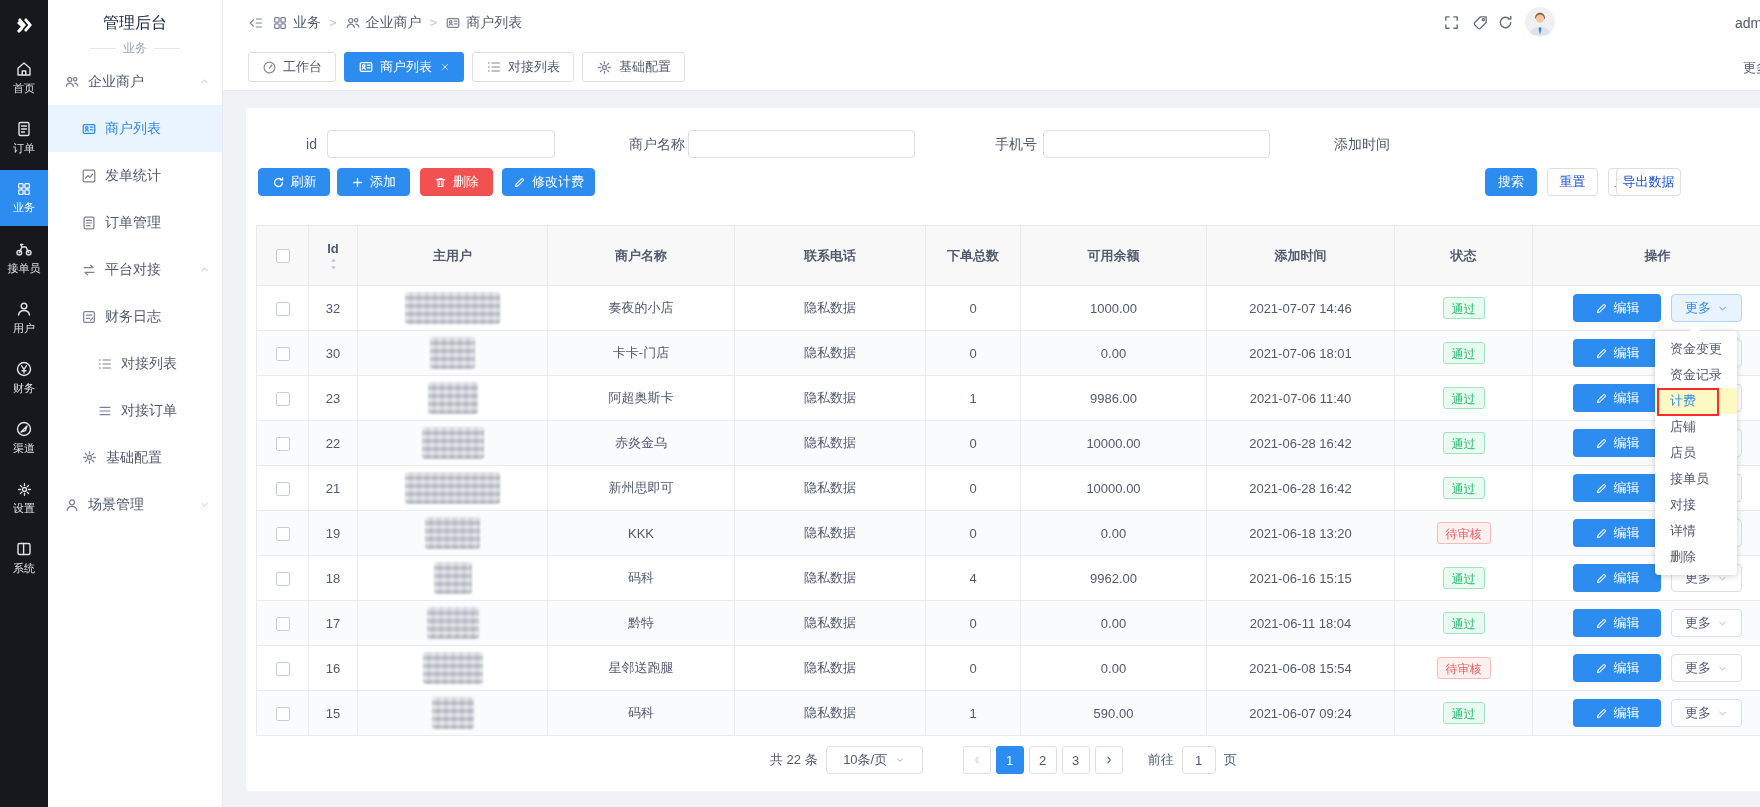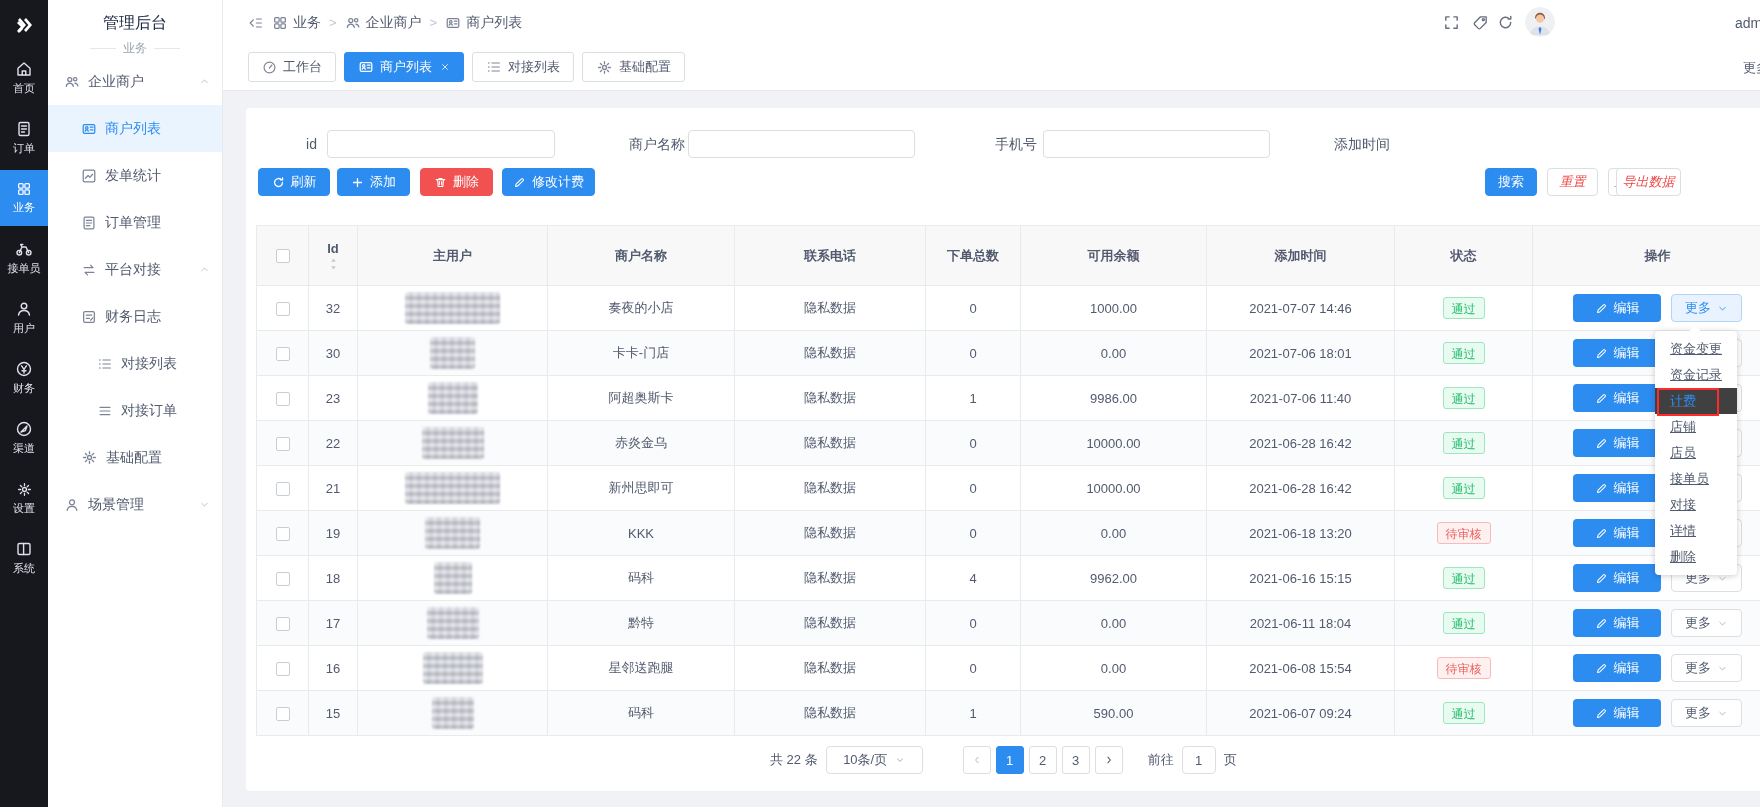--- a/index.html
+++ b/index.html
@@ -63,21 +63,21 @@
   .f-input{position:absolute;top:130px;height:28px;box-sizing:border-box;border:1px solid #dcdee2;border-radius:4px;
            background:#fff;z-index:2;}
   .datepicker{display:flex;align-items:center;padding:0 9px;gap:0;font-size:13px;color:#c5c8ce;}
   .datepicker .ic{color:#c5c8ce;margin-right:17px;}
   .dp-txt{width:72px;}
 
   .btn{position:absolute;top:168px;height:28px;box-sizing:border-box;border-radius:4px;display:flex;align-items:center;
        justify-content:center;gap:6px;font-size:13px;cursor:pointer;z-index:2;border:1px solid transparent;}
   .btn.primary{background:#2d8cf0;border-color:#2d8cf0;color:#fff;}
   .btn.danger{background:#f15151;border-color:#f15151;color:#fff;}
-  .btn.plain{background:#fff;border-color:#dcdee2;color:#ef4444;font-style:italic;}
+  .btn.plain{background:#fff;border-color:#dcdee2;color:#1d4ed8;}
 
   
   .tbl-wrap{position:absolute;left:256px;top:225px;width:1526px;z-index:2;}
   table{border-collapse:collapse;table-layout:fixed;width:1526px;}
   th,td{border:1px solid #e8eaec;text-align:center;font-size:13px;color:#515a6e;padding:0;overflow:hidden;}
   th{height:59px;background:#f8f8f9;font-weight:bold;}
   td{height:44px;background:transparent;}
   tbody tr:nth-child(even){background:#fafbfc;}
   .cb{display:inline-block;width:14px;height:14px;box-sizing:border-box;border:1px solid #c9cdd6;border-radius:2px;
       background:#fff;vertical-align:middle;cursor:pointer;}
@@ -107,24 +107,24 @@
   .pnum{width:28px;height:28px;box-sizing:border-box;border:1px solid #dcdee2;border-radius:3px;background:#fff;
         display:flex;align-items:center;justify-content:center;margin-right:5px;cursor:pointer;}
   .pnum.active{background:#2d8cf0;border-color:#2d8cf0;color:#fff;}
   .pnum.disabled{color:#c5c8ce;}
   .goto{margin-left:20px;display:flex;align-items:center;gap:8px;}
   .goto input{width:34px;height:28px;box-sizing:border-box;border:1px solid #dcdee2;border-radius:4px;text-align:center;
               font-size:13px;color:#515a6e;font-family:"Liberation Sans",sans-serif;}
 
   
   .dd{position:absolute;left:1655px;top:331px;width:82px;background:#fff;border-radius:4px;padding:5px 0;
-      box-shadow:0 1px 6px rgba(0,0,0,.2);z-index:30;text-decoration:underline;}
+      box-shadow:0 1px 6px rgba(0,0,0,.2);z-index:30;}
   .dd:before{content:"";position:absolute;left:36px;top:-4px;width:8px;height:8px;background:#fff;transform:rotate(45deg);}
   .dd-item{height:26px;line-height:26px;padding-left:15px;font-size:13px;color:#515a6e;cursor:pointer;}
-  .dd-item.hl{background:#404040;color:#2d8cf0;}
+  .dd-item.hl{background:#fef9c3;color:#2d8cf0;}
   .anno{position:absolute;left:1657px;top:388px;width:58px;height:24px;border:2px solid #ff2b2b;z-index:40;pointer-events:none;}
 </style>
 </head>
 <body>
 
 <div class="stage">
 
   <div class="rail">
     <div class="rail-logo">
       <span class="ic">

